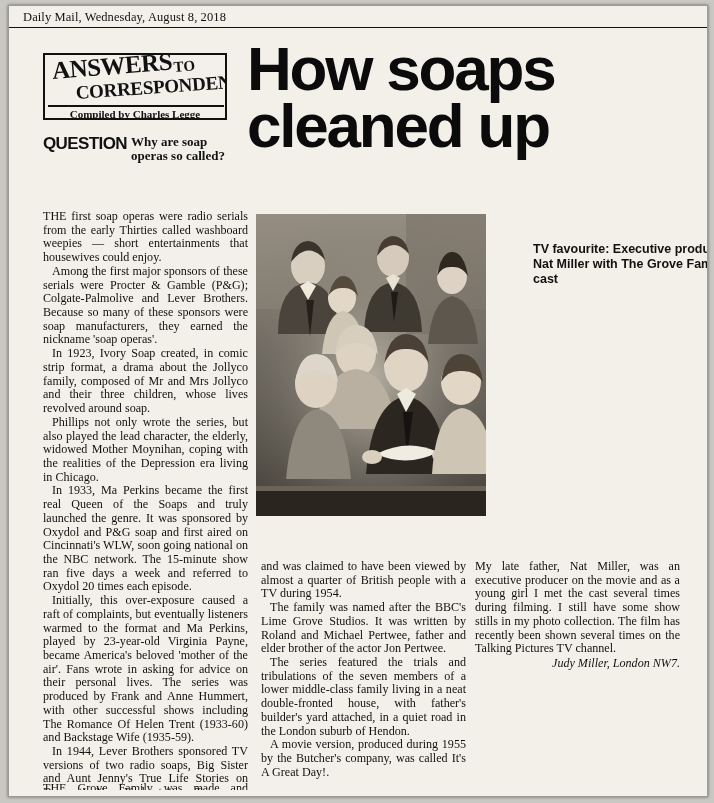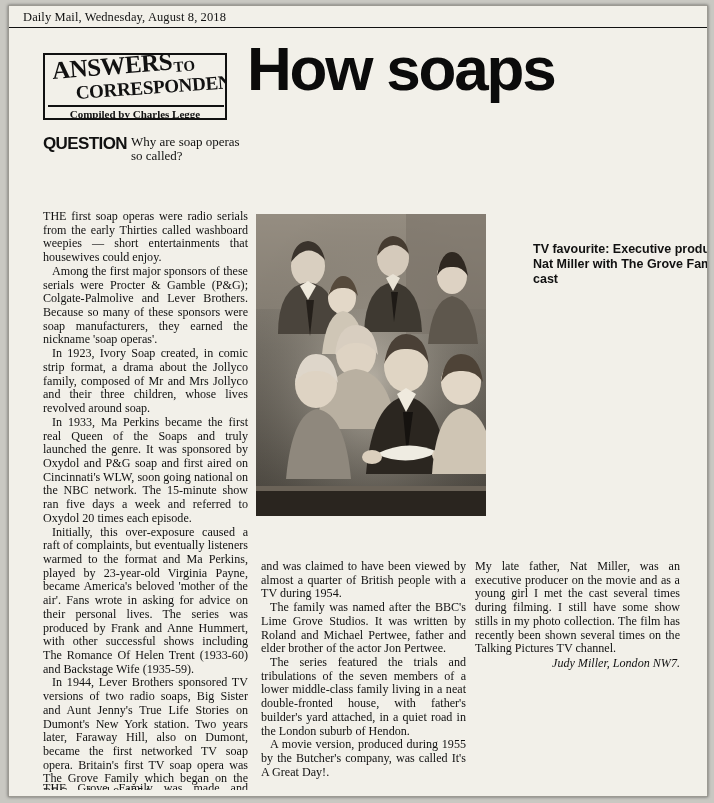--- a/index.html
+++ b/index.html
@@ -141,21 +141,21 @@
     font-size: 17px;
     letter-spacing: -0.6px;
     color: #111;
     display: inline-block;
     vertical-align: top;
   }
   .q-text {
     display: inline-block;
     width: 110px;
     font-family: "Liberation Serif", serif;
-    font-weight: normal;
+    font-weight: bold;
     font-size: 13px;
     line-height: 1.05;
     color: #111;
     vertical-align: top;
     padding-left: 4px;
     padding-top: 1px;
   }
   .q-sub {
     font-family: "Liberation Serif", serif;
     font-weight: bold;
@@ -250,20 +250,21 @@
     <div class="logo-box">
       <div class="logo-answers">ANSWERS</div>
       <div class="logo-to">TO</div>
       <div class="logo-corr">CORRESPONDENTS</div>
       <div class="logo-rule"></div>
       <div class="logo-compiled">Compiled by Charles Legge</div>
     </div>
 
     <div class="headline">
       <span>How soaps</span>
+      <span class="l2">cleaned up</span>
     </div>
 
     <div class="question-block">
       <span class="q-word">QUESTION</span><span class="q-text">Why are soap operas so called?</span>
     </div>
 
     <div class="photo">
       <svg width="230" height="302" viewBox="0 0 230 302" xmlns="http://www.w3.org/2000/svg">
         <defs>
           <linearGradient id="bg" x1="0" y1="0" x2="0" y2="1">
@@ -344,20 +345,21 @@
         <rect x="0" y="272" width="230" height="5" fill="#6b6358"></rect>
       </svg>
     </div>
 
     <div class="caption">TV favourite: Executive producer Nat Miller with The Grove Family cast</div>
 
     <div class="col" id="col-left">
       <p class="first">THE first soap operas were radio serials from the early Thirties called washboard weepies — short entertainments that housewives could enjoy.</p>
       <p>Among the first major sponsors of these serials were Procter &amp; Gamble (P&amp;G); Colgate-Palmolive and Lever Brothers. Because so many of these sponsors were soap manufacturers, they earned the nickname 'soap operas'.</p>
       <p>In 1923, Ivory Soap created, in comic strip format, a drama about the Jollyco family, composed of Mr and Mrs Jollyco and their three children, whose lives revolved around soap.</p>
+      <p>Phillips not only wrote the series, but also played the lead character, the elderly, widowed Mother Moynihan, coping with the realities of the Depression era living in Chicago.</p>
       <p>In 1933, Ma Perkins became the first real Queen of the Soaps and truly launched the genre. It was sponsored by Oxydol and P&amp;G soap and first aired on Cincinnati's WLW, soon going national on the NBC network. The 15-minute show ran five days a week and referred to Oxydol 20 times each episode.</p>
       <p>Initially, this over-exposure caused a raft of complaints, but eventually listeners warmed to the format and Ma Perkins, played by 23-year-old Virginia Payne, became America's beloved 'mother of the air'. Fans wrote in asking for advice on their personal lives. The series was produced by Frank and Anne Hummert, with other successful shows including The Romance Of Helen Trent (1933-60) and Backstage Wife (1935-59).</p>
       <p>In 1944, Lever Brothers sponsored TV versions of two radio soaps, Big Sister and Aunt Jenny's True Life Stories on Dumont's New York station. Two years later, Faraway Hill, also on Dumont, became the first networked TV soap opera. Britain's first TV soap opera was The Grove Family which began on the BBC on April 9, 1954.</p>
 
     </div>
 
     <div class="col" id="col-left-tail">
       <p class="first">THE Grove Family was made and broadcast by the BBC from 1954 to 1957</p>
     </div>
 

